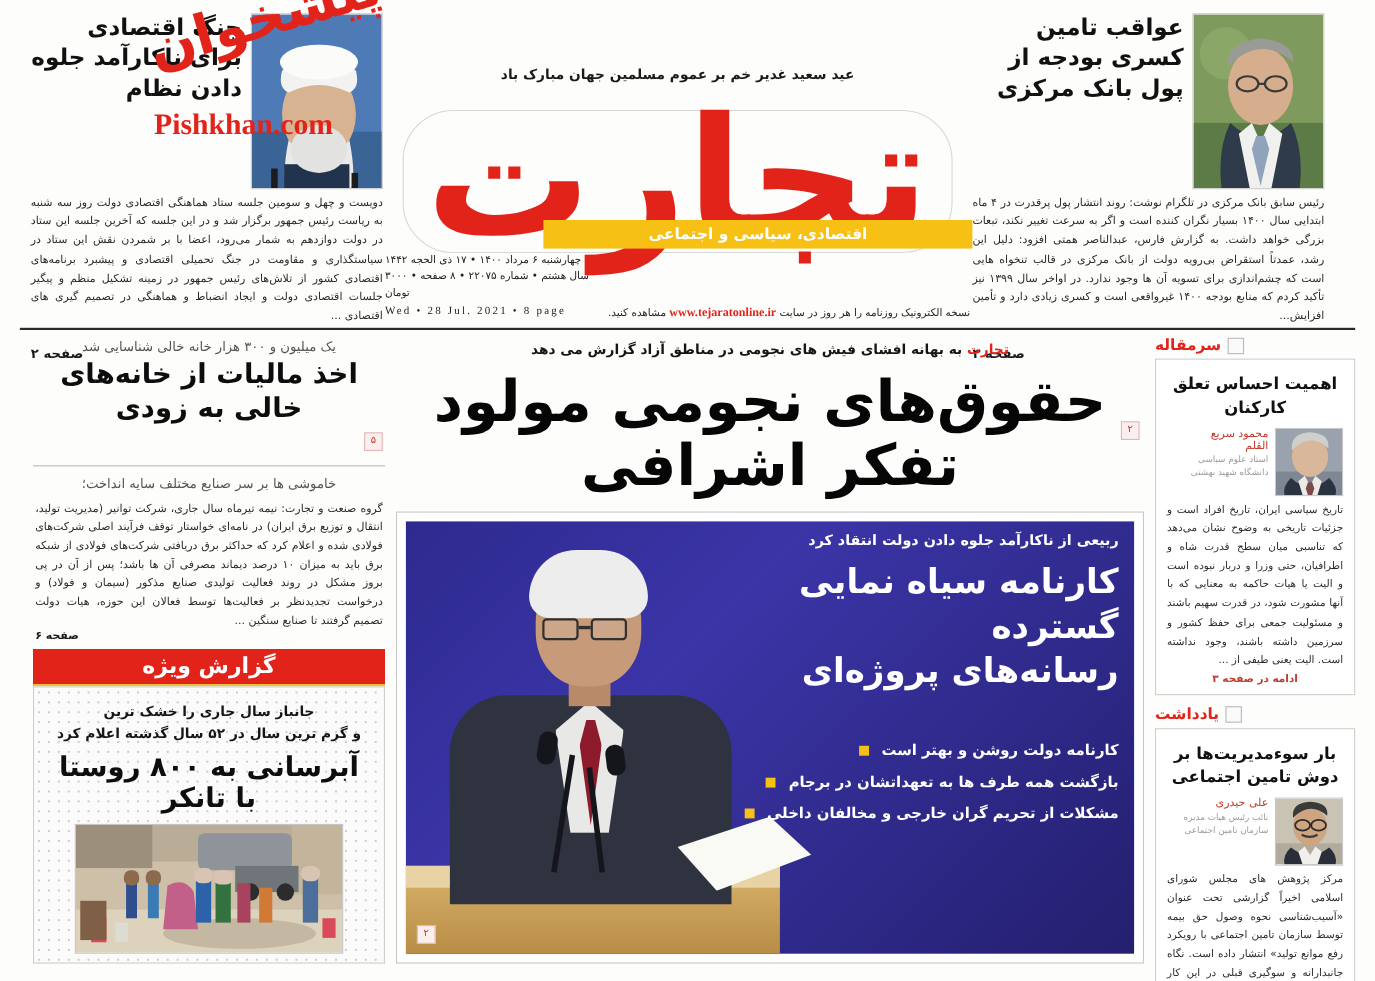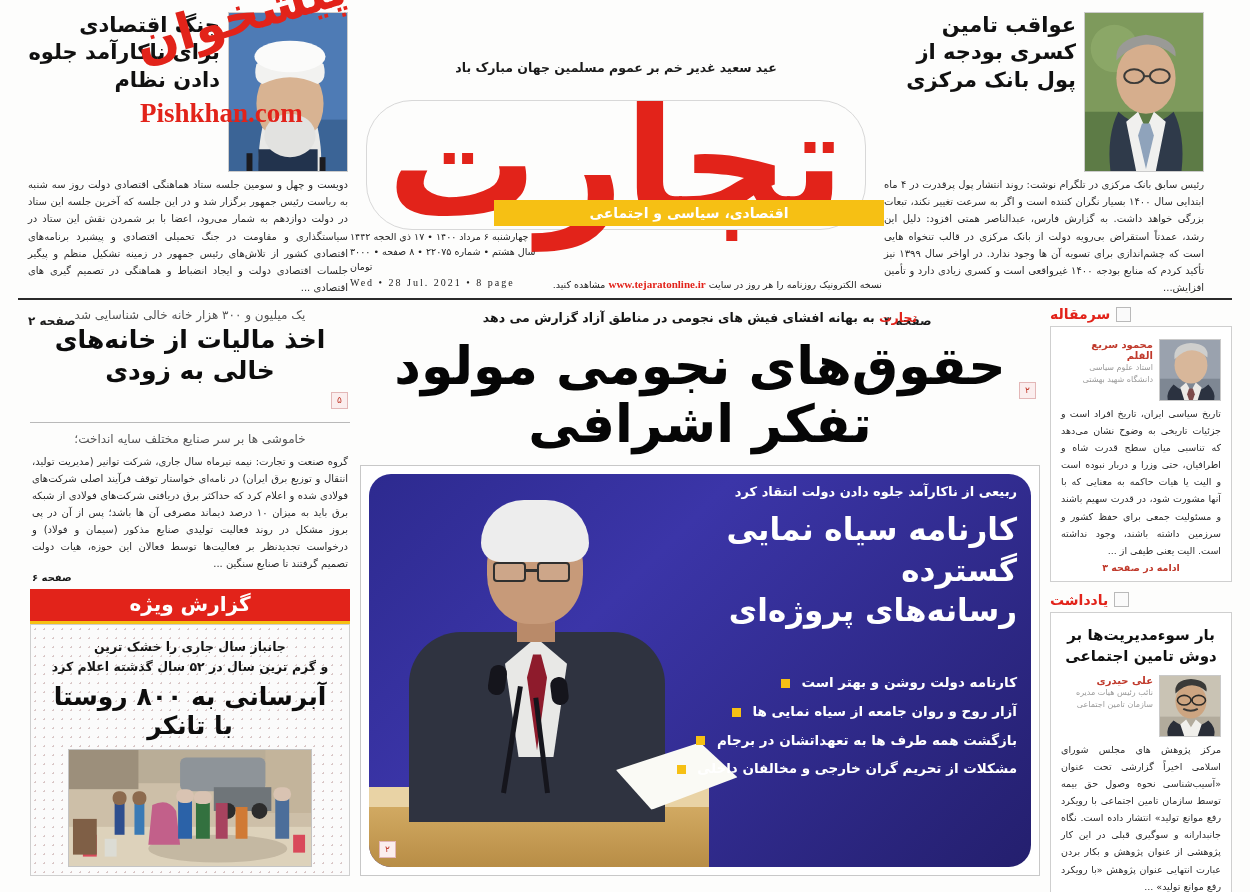--- a/index.html
+++ b/index.html
@@ -318,21 +318,20 @@
     padding: 8px;
     background: #fff;
     flex: 1;
     position: relative;
   }
   .lead-photo {
     position: relative;
     width: 100%; height: 100%;
     background: linear-gradient(135deg, #2d2a8f 0%, #3b35a8 35%, #241f6e 100%);
     overflow: hidden;
-    border-radius: 22px;
   }
   .lead-overlay {
     position: absolute;
     right: 14px; top: 10px;
     width: 315px;
     text-align: right;
     color: #fff;
     z-index: 3;
   }
   .lo-kicker {
@@ -464,21 +463,21 @@
   .op-title {
     font-size: 15px;
     font-weight: bold;
     text-align: center;
     line-height: 1.4;
     color: #111;
     margin-bottom: 8px;
   }
   .op-meta-row { display: flex; flex-direction: row-reverse; gap: 6px; }
   .op-meta { flex: 1; text-align: right; }
-  .op-author { color: #c0392b; font-size: 10px; font-weight: bold; margin-left: 24px; }
+  .op-author { color: #c0392b; font-size: 10px; font-weight: normal; margin-left: 24px; }
   .op-role { color: #9a9a9a; font-size: 8px; line-height: 1.5; margin-top: 1px; }
   .op-photo {
     width: 62px; height: 62px;
     flex: none;
     border: 1px solid #c9c9c9;
     overflow: hidden;
   }
   .op-text {
     font-size: 9.5px;
     line-height: 1.8;
@@ -682,24 +681,20 @@
             <div class="lo-title">کارنامه سیاه نمایی گسترده</div>
             <div class="lo-title">رسانه‌های پروژه‌ای</div>
           </div>
 
           <div class="lo-list">
             <div class="lo-item">
               <span>کارنامه دولت روشن و بهتر است</span>
               <span class="lo-bullet"></span>
             </div>
             <div class="lo-item">
-              <span>آزار روح و روان جامعه از سیاه نمایی ها</span>
-              <span class="lo-bullet"></span>
-            </div>
-            <div class="lo-item">
               <span>بازگشت همه طرف ها به تعهداتشان در برجام</span>
               <span class="lo-bullet"></span>
             </div>
             <div class="lo-item">
               <span>مشکلات از تحریم گران خارجی و مخالفان داخلی</span>
               <span class="lo-bullet"></span>
             </div>
           </div>
 
           <span class="pg-badge lead-badge">۲</span>
@@ -709,20 +704,21 @@
     </div>
 
     <div class="col-left">
 
       <div class="sec-head">
         <span class="sec-head-label">سرمقاله</span>
         <span class="sec-head-sq"></span>
       </div>
 
       <div class="op-box">
+        <div class="op-title">اهمیت احساس تعلق کارکنان</div>
         <div class="op-meta-row">
           <div class="op-meta">
             <div class="op-author">محمود سریع القلم</div>
             <div class="op-role">استاد علوم سیاسی دانشگاه شهید بهشتی</div>
           </div>
           <div class="op-photo">
             <svg class="ph" viewBox="0 0 62 62" preserveAspectRatio="xMidYMid slice">
               <rect width="62" height="62" fill="#9aa2ae"></rect>
               <rect y="40" width="62" height="22" fill="#7e8793"></rect>
               <ellipse cx="32" cy="26" rx="17" ry="19" fill="#d8b79a"></ellipse>

